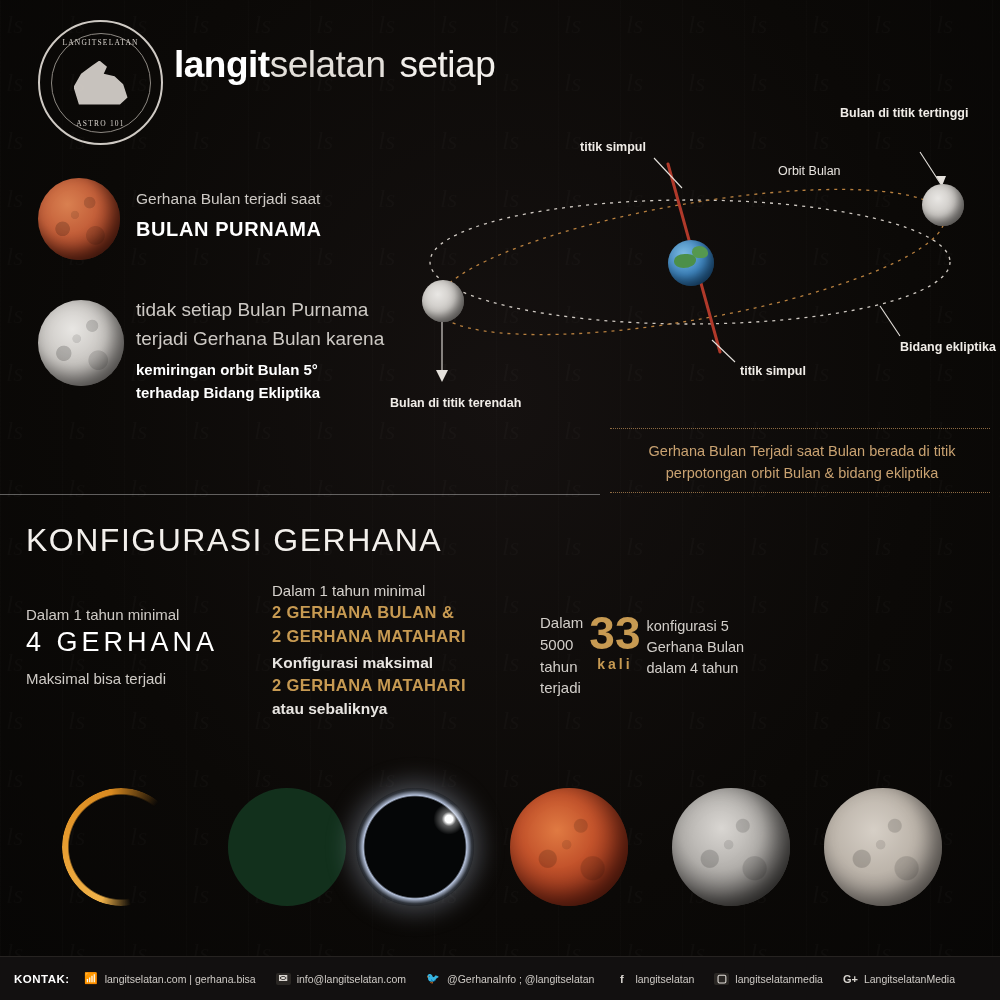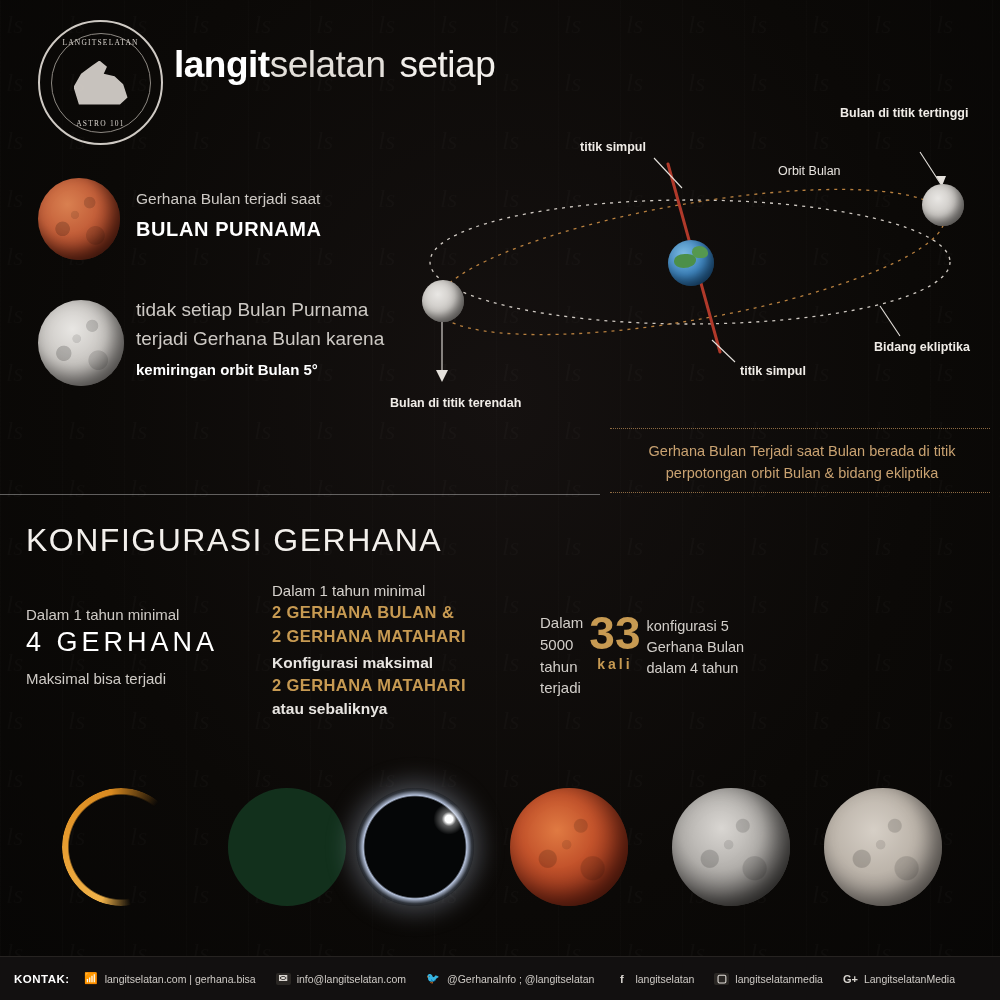--- a/index.html
+++ b/index.html
@@ -561,20 +561,21 @@
   <div class="fact1">
     <div class="l1">Gerhana Bulan terjadi saat</div>
     <div class="l2">BULAN PURNAMA</div>
   </div>
 
   <div class="moon" id="moon-full"></div>
   <div class="fact2">
     <div class="l">tidak setiap Bulan Purnama</div>
     <div class="l">terjadi Gerhana Bulan karena</div>
     <div class="b" style="margin-top:6px">kemiringan orbit Bulan 5°</div>
+    <div class="b">terhadap Bidang Ekliptika</div>
   </div>
 
   <div id="orbit-diagram">
     <svg width="620" height="340" viewBox="0 0 620 340">
 
       <ellipse cx="310" cy="162" rx="260" ry="62" fill="none" stroke="#cfc9c2" stroke-width="1.3" stroke-dasharray="3 5"></ellipse>
 
       <ellipse cx="310" cy="162" rx="258" ry="58" fill="none" stroke="#b8803f" stroke-width="1.3" stroke-dasharray="3 5" transform="rotate(-10 310 162)"></ellipse>
 
       <line x1="288" y1="64" x2="340" y2="252" stroke="#b0392a" stroke-width="3" stroke-linecap="round"></line>
@@ -589,21 +590,21 @@
     </svg>
 
     <div class="earth" style="left:288px; top:140px;"></div>
     <div class="moon-small" style="left:542px; top:84px;"></div>
     <div class="moon-small" style="left:42px; top:180px;"></div>
 
     <div class="diag-label" style="left:200px; top:40px;">titik simpul</div>
     <div class="diag-label norm" style="left:398px; top:64px;">Orbit Bulan</div>
     <div class="diag-label" style="left:460px; top:6px;">Bulan di titik tertinggi</div>
     <div class="diag-label" style="left:360px; top:264px;">titik simpul</div>
-    <div class="diag-label" style="left:494px; top:240px;">Bidang ekliptika</div>
+    <div class="diag-label" style="left:520px; top:240px;">Bidang ekliptika</div>
     <div class="diag-label" style="left:10px; top:296px;">Bulan di titik terendah</div>
   </div>
 
   <div class="caption-sep"></div>
   <div class="caption">Gerhana Bulan Terjadi saat Bulan berada di titik perpotongan orbit Bulan &amp; bidang ekliptika</div>
   <div class="caption-sep2"></div>
   <div class="hr-main"></div>
 
   <div class="section-title">KONFIGURASI GERHANA</div>
 

